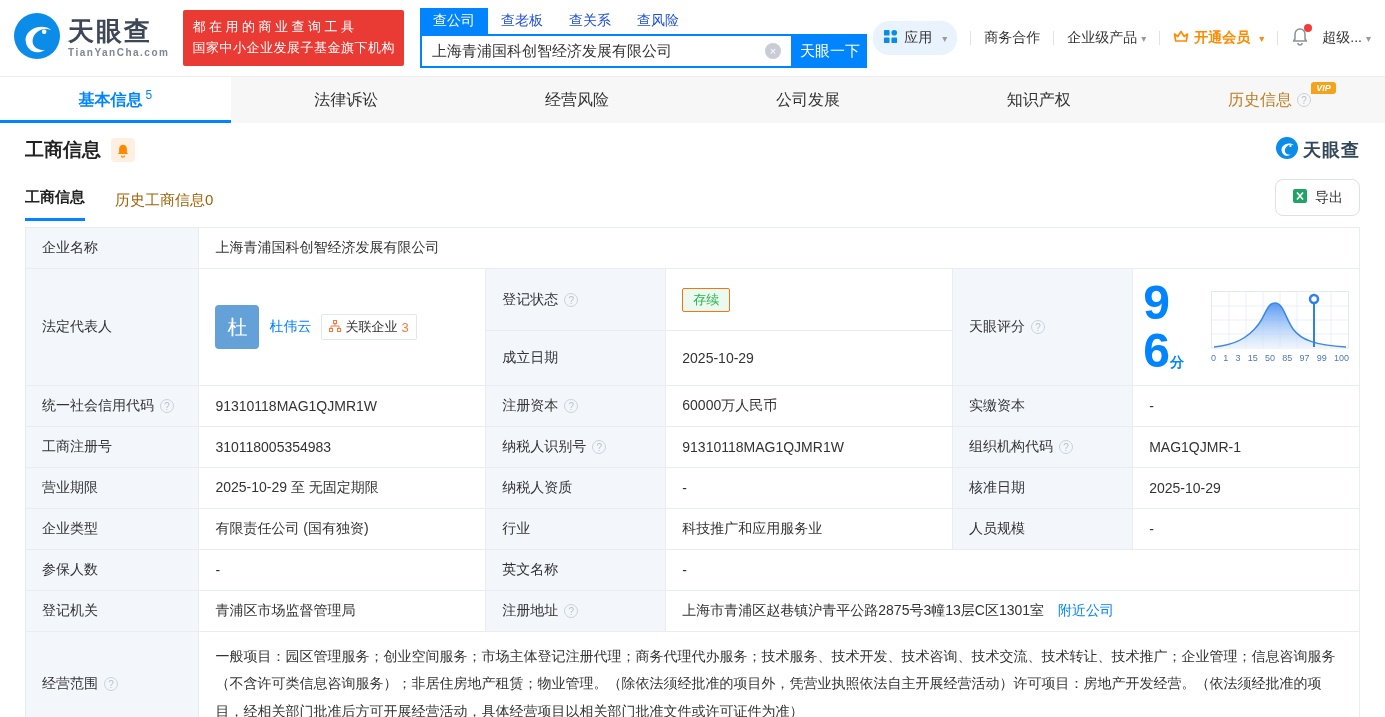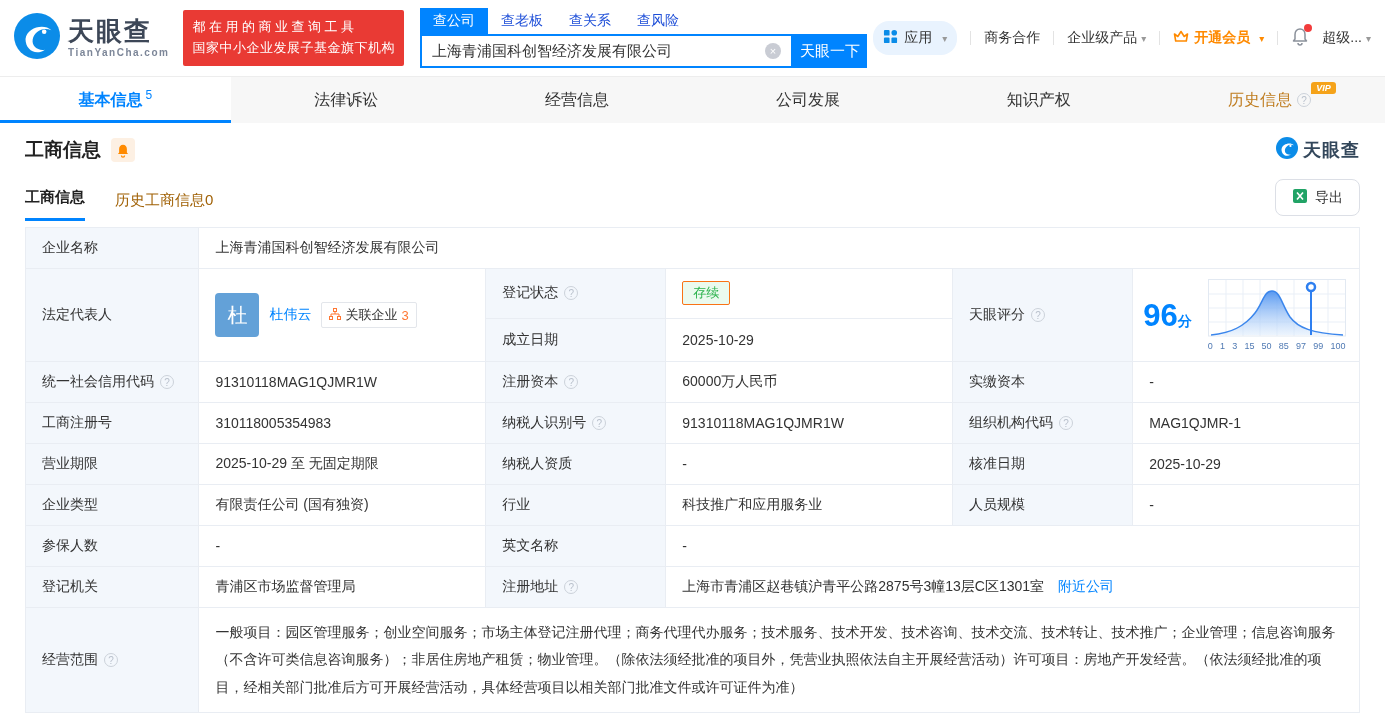--- a/index.html
+++ b/index.html
@@ -68,21 +68,21 @@
   .link { color:#0084ff; cursor:pointer; }
 
   .rep-cell { display:flex; align-items:center; gap:10px; }
   .avatar { width:44px; height:44px; border-radius:4px; background:#63a1d8; color:#fff; font-size:20px; display:flex; align-items:center; justify-content:center; cursor:pointer; flex:none; }
   .rel-badge { border:1px solid #e3e6eb; border-radius:2px; display:flex; align-items:center; gap:4px; padding:3px 7px; font-size:13px; cursor:pointer; white-space:nowrap; }
   .rel-badge .n { color:#ff7733; }
 
   .status-badge { display:inline-block; color:#2bb24c; background:#ebfaef; border:1px solid #f97316; border-radius:2px; padding:2px 10px; font-size:13px; }
 
   .score-cell { display:flex; align-items:center; gap:16px; padding:4px 0; }
-  .score-num { font-size:31px; font-weight:bold; color:#0084ff; line-height:1; }
+  .score-num { font-size:48px; font-weight:bold; color:#0084ff; line-height:1; }
   .score-unit { font-size:14px; color:#0084ff; font-weight:bold; }
   .score-chart { width:138px; }
   .ticks { display:flex; justify-content:space-between; font-size:9px; color:#4f79b3; margin-top:1px; }
 
   .scope-cell { line-height:1.95; padding:13px 20px; }
 </style>
 </head>
 <body>
 
 <div class="header">
@@ -160,21 +160,21 @@
 
 <div class="main-tabs">
   <div class="mtab active">
     <span>基本信息</span>
       <span class="cnt">5</span>
   </div>
   <div class="mtab">
       <span>法律诉讼</span>
     </div>
   <div class="mtab">
-      <span>经营信息</span>
+      <span>经营风险</span>
     </div>
   <div class="mtab">
       <span>公司发展</span>
     </div>
   <div class="mtab">
       <span>知识产权</span>
     </div>
   <div class="mtab viptab">
     <span class="viptag">VIP</span>
     <span>历史信息</span>

